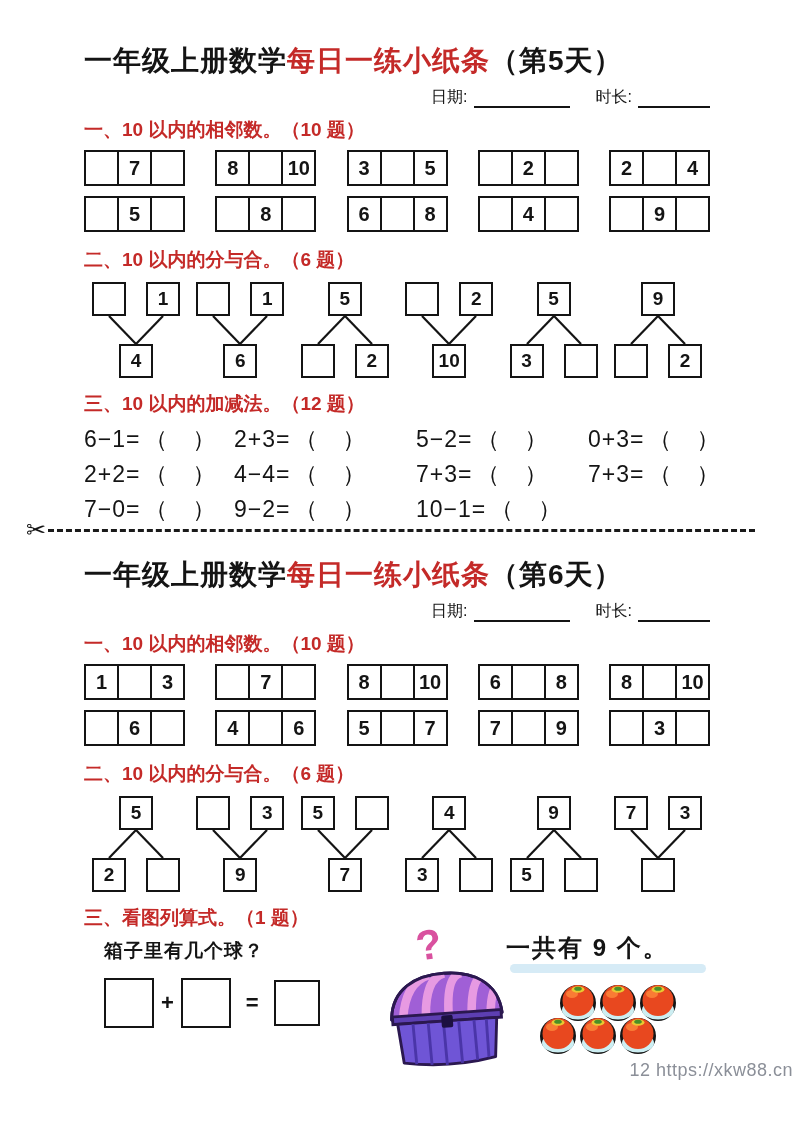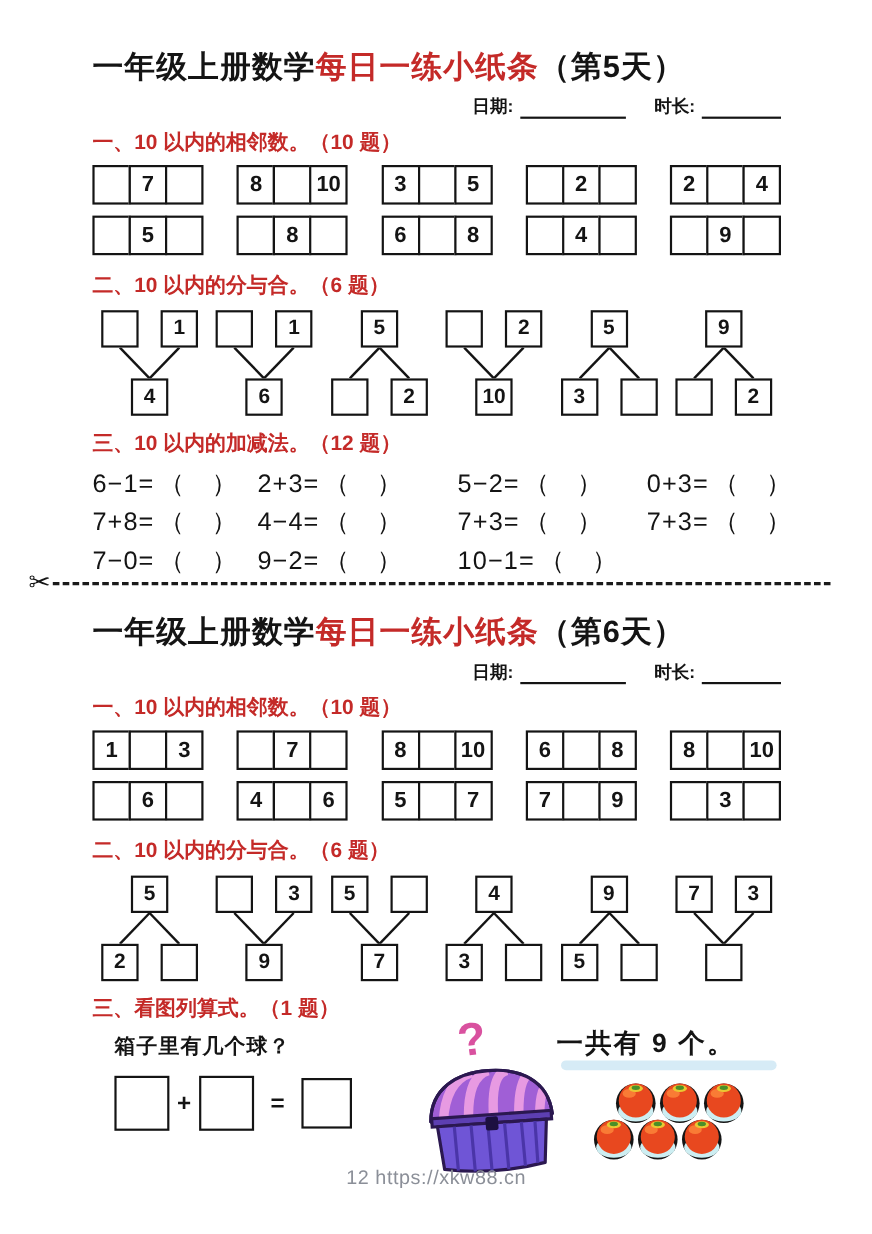--- a/index.html
+++ b/index.html
@@ -6,21 +6,21 @@
   .sheet{position:relative;width:793px;height:1122px;background:#fff;overflow:hidden;
          font-family:"Liberation Sans",sans-serif;color:#141414;}
   .day{position:absolute;left:84px;width:626px;}
   .day1{top:44px;}
   .day2{top:558px;}
 
   .title{margin:0;text-align:left;font-size:28px;font-weight:bold;line-height:34px;letter-spacing:1px;}
   .title .red{color:#c42a28;}
 
   .meta{display:flex;justify-content:flex-end;align-items:flex-end;gap:26px;
-        font-weight:bold;font-size:16px;margin-top:8px;height:22px;}
+        font-weight:normal;font-size:16px;margin-top:8px;height:22px;}
   .meta .pair{display:flex;align-items:flex-end;gap:6px;}
   .blank{display:inline-block;border-bottom:2px solid #141414;height:15px;width:96px;}
   .blank.short{width:72px;}
 
   .heading{margin:10px 0 8px;color:#c42a28;font-weight:bold;font-size:19px;line-height:24px;}
   .mt16{margin-top:16px;}
   .mt12{margin-top:12px;}
 
   
   .neigh{margin-top:6px;}
@@ -60,21 +60,21 @@
   .bubble{position:absolute;left:126px;top:-6px;font-size:24px;font-weight:bold;letter-spacing:2px;}
   .bubble-swash{position:absolute;left:130px;top:26px;width:196px;height:9px;
                 background:#d6ebf6;border-radius:6px;}
   .balls{position:absolute;left:148px;top:42px;}
 
   
   .cutline{position:absolute;left:26px;right:38px;top:518px;display:flex;align-items:center;}
   .scissors{font-size:24px;line-height:24px;color:#141414;}
   .dash{flex:1;border-top:3px dashed #1a1a1a;margin-left:2px;}
 
-  .footer{position:absolute;left:0;top:1060px;width:100%;text-align:center;
+  .footer{position:absolute;left:0;top:1060px;width:100%;text-align:right;
           color:#8b8f98;font-size:18px;letter-spacing:0.5px;}
 </style>
 </head>
 <body>
 
 <div class="sheet">
 
   <section class="day day1">
     <h1 class="title"><span>一年级上册数学</span><span class="red">每日一练小纸条</span><span>（第5天）</span></h1>
 
@@ -204,21 +204,21 @@
           <div class="cbox" style="left: 62px; top: 62px;">2</div>
         </div>
       </div>
 
     <h2 class="heading mt12">三、10 以内的加减法。（12 题）</h2>
     <div class="eq-grid">
         <div class="eq"><span>6−1=</span><span class="bracket">（　）</span></div>
         <div class="eq"><span>2+3=</span><span class="bracket">（　）</span></div>
         <div class="eq"><span>5−2=</span><span class="bracket">（　）</span></div>
         <div class="eq"><span>0+3=</span><span class="bracket">（　）</span></div>
-        <div class="eq"><span>7+8=</span><span class="bracket">（　）</span></div>
+        <div class="eq"><span>2+2=</span><span class="bracket">（　）</span></div>
         <div class="eq"><span>4−4=</span><span class="bracket">（　）</span></div>
         <div class="eq"><span>7+3=</span><span class="bracket">（　）</span></div>
         <div class="eq"><span>7+3=</span><span class="bracket">（　）</span></div>
         <div class="eq"><span>7−0=</span><span class="bracket">（　）</span></div>
         <div class="eq"><span>9−2=</span><span class="bracket">（　）</span></div>
         <div class="eq"><span>10−1=</span><span class="bracket">（　）</span></div>
       </div>
   </section>
 
   <div class="cutline">

